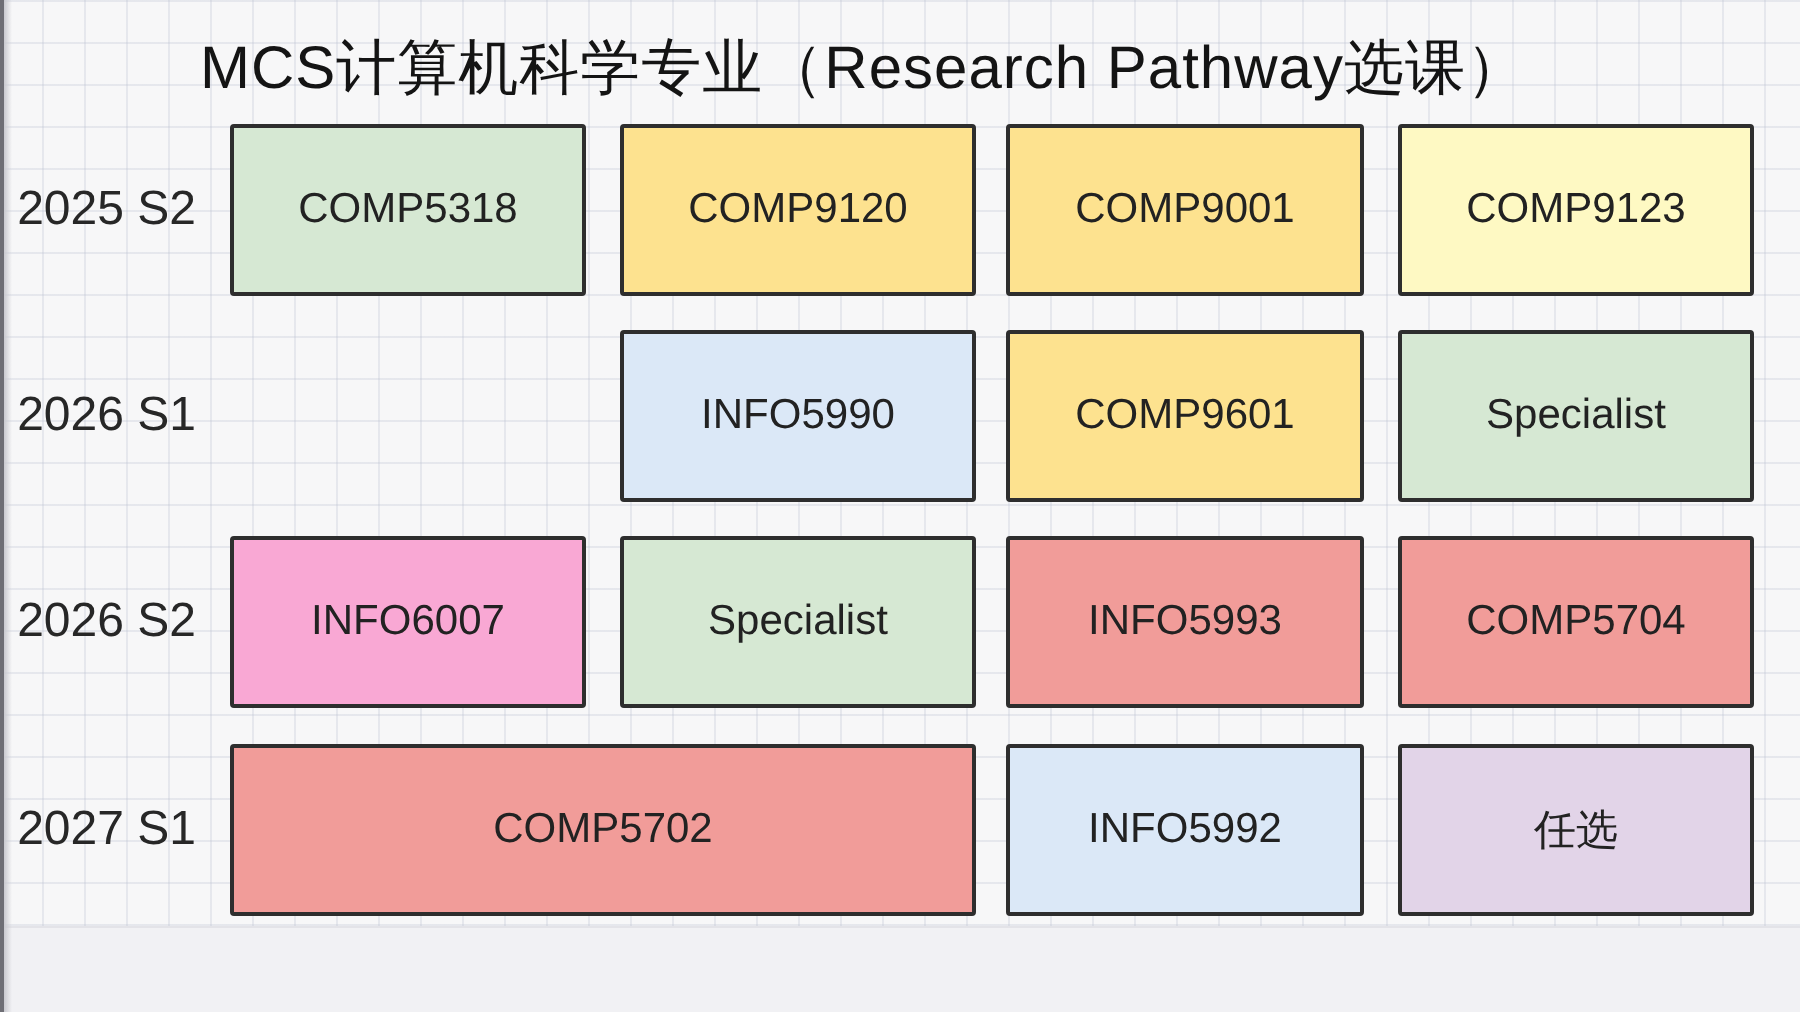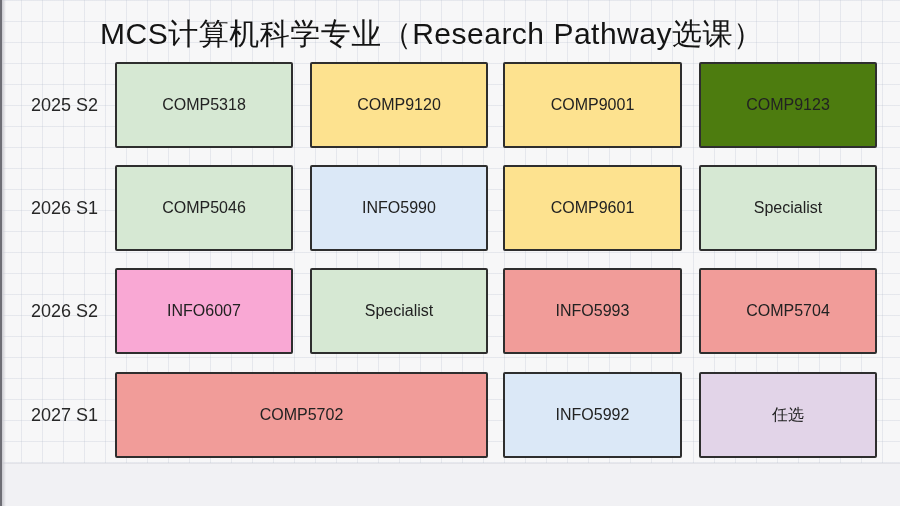--- a/index.html
+++ b/index.html
@@ -36,27 +36,27 @@
   .title{
     position:absolute;left:100px;top:14px;width:790px;margin:0;
     text-align:left;
     font-size:30px;font-weight:400;color:#141414;
     letter-spacing:0.5px;
     white-space:nowrap;
   }
   .row-label{
     position:absolute;left:0;width:98px;height:86px;
     display:flex;align-items:center;justify-content:flex-end;
-    font-size:18px;color:#272727;
+    font-size:24px;color:#272727;
   }
   .box{
     position:absolute;height:86px;box-sizing:border-box;
     border:2px solid #2e2e2e;border-radius:2px;
     display:flex;align-items:center;justify-content:center;
-    font-size:16px;color:#222222;
+    font-size:21px;color:#222222;
   }
   
   .c1{left:115px;width:178px;}
   .c2{left:310px;width:178px;}
   .c3{left:503px;width:179px;}
   .c4{left:699px;width:178px;}
   .c1-2{left:115px;width:373px;}
   .r1{top:62px;}
   .r2{top:165px;}
   .r3{top:268px;}
@@ -70,24 +70,23 @@
   <div class="bottom-band"></div>
   <div class="page-edge"></div>
   <div class="page-edge-soft"></div>
 
   <h1 class="title">MCS计算机科学专业（Research Pathway选课）</h1>
 
   <div class="row-label r1">2025 S2</div>
   <div class="box r1 c1" style="background-color: rgb(214, 232, 211);">COMP5318</div>
   <div class="box r1 c2" style="background-color: rgb(253, 226, 143);">COMP9120</div>
   <div class="box r1 c3" style="background-color: rgb(253, 226, 143);">COMP9001</div>
-  <div class="box r1 c4" style="background-color: #4d7c0f;">COMP9123</div>
+  <div class="box r1 c4" style="background-color: #fef9c3;">COMP9123</div>
 
   <div class="row-label r2">2026 S1</div>
-  <div class="box r2 c1" style="background-color: rgb(214, 232, 211);">COMP5046</div>
   <div class="box r2 c2" style="background-color: rgb(219, 232, 247);">INFO5990</div>
   <div class="box r2 c3" style="background-color: rgb(253, 226, 143);">COMP9601</div>
   <div class="box r2 c4" style="background-color: rgb(214, 232, 211);">Specialist</div>
 
   <div class="row-label r3">2026 S2</div>
   <div class="box r3 c1" style="background-color: #f9a8d4;">INFO6007</div>
   <div class="box r3 c2" style="background-color: rgb(214, 232, 211);">Specialist</div>
   <div class="box r3 c3" style="background-color: rgb(241, 156, 153);">INFO5993</div>
   <div class="box r3 c4" style="background-color: rgb(241, 156, 153);">COMP5704</div>
 

